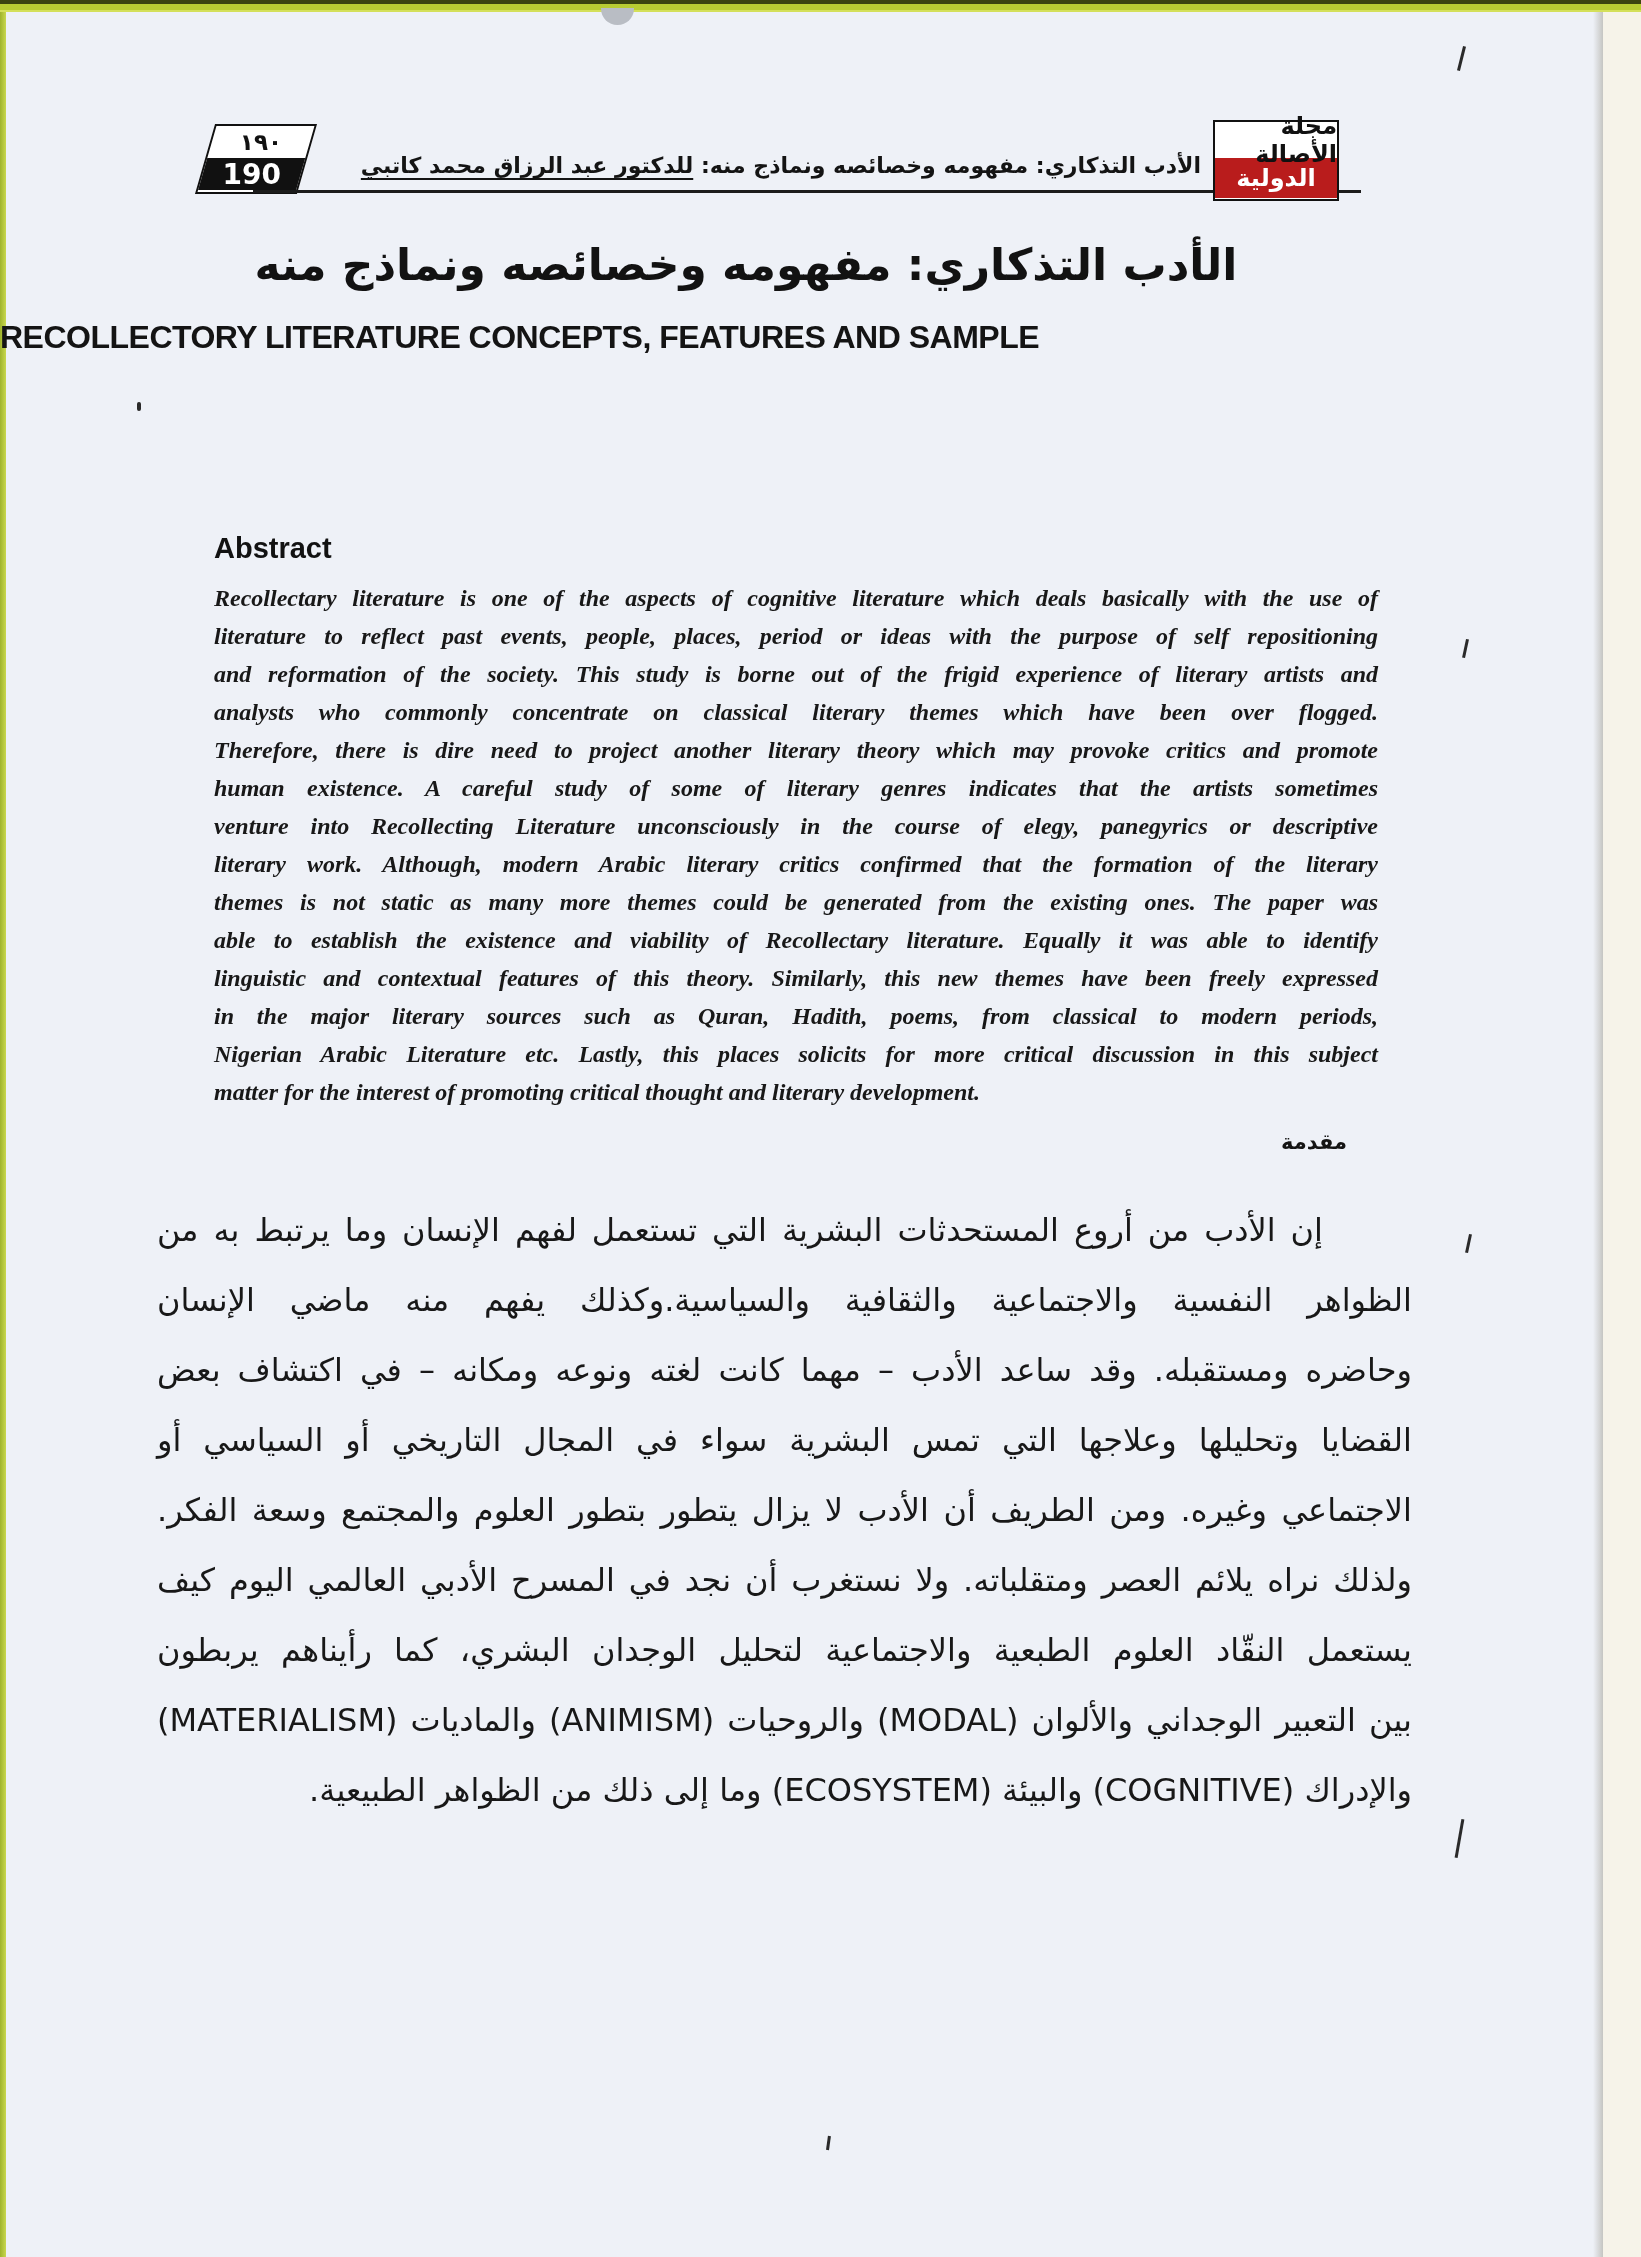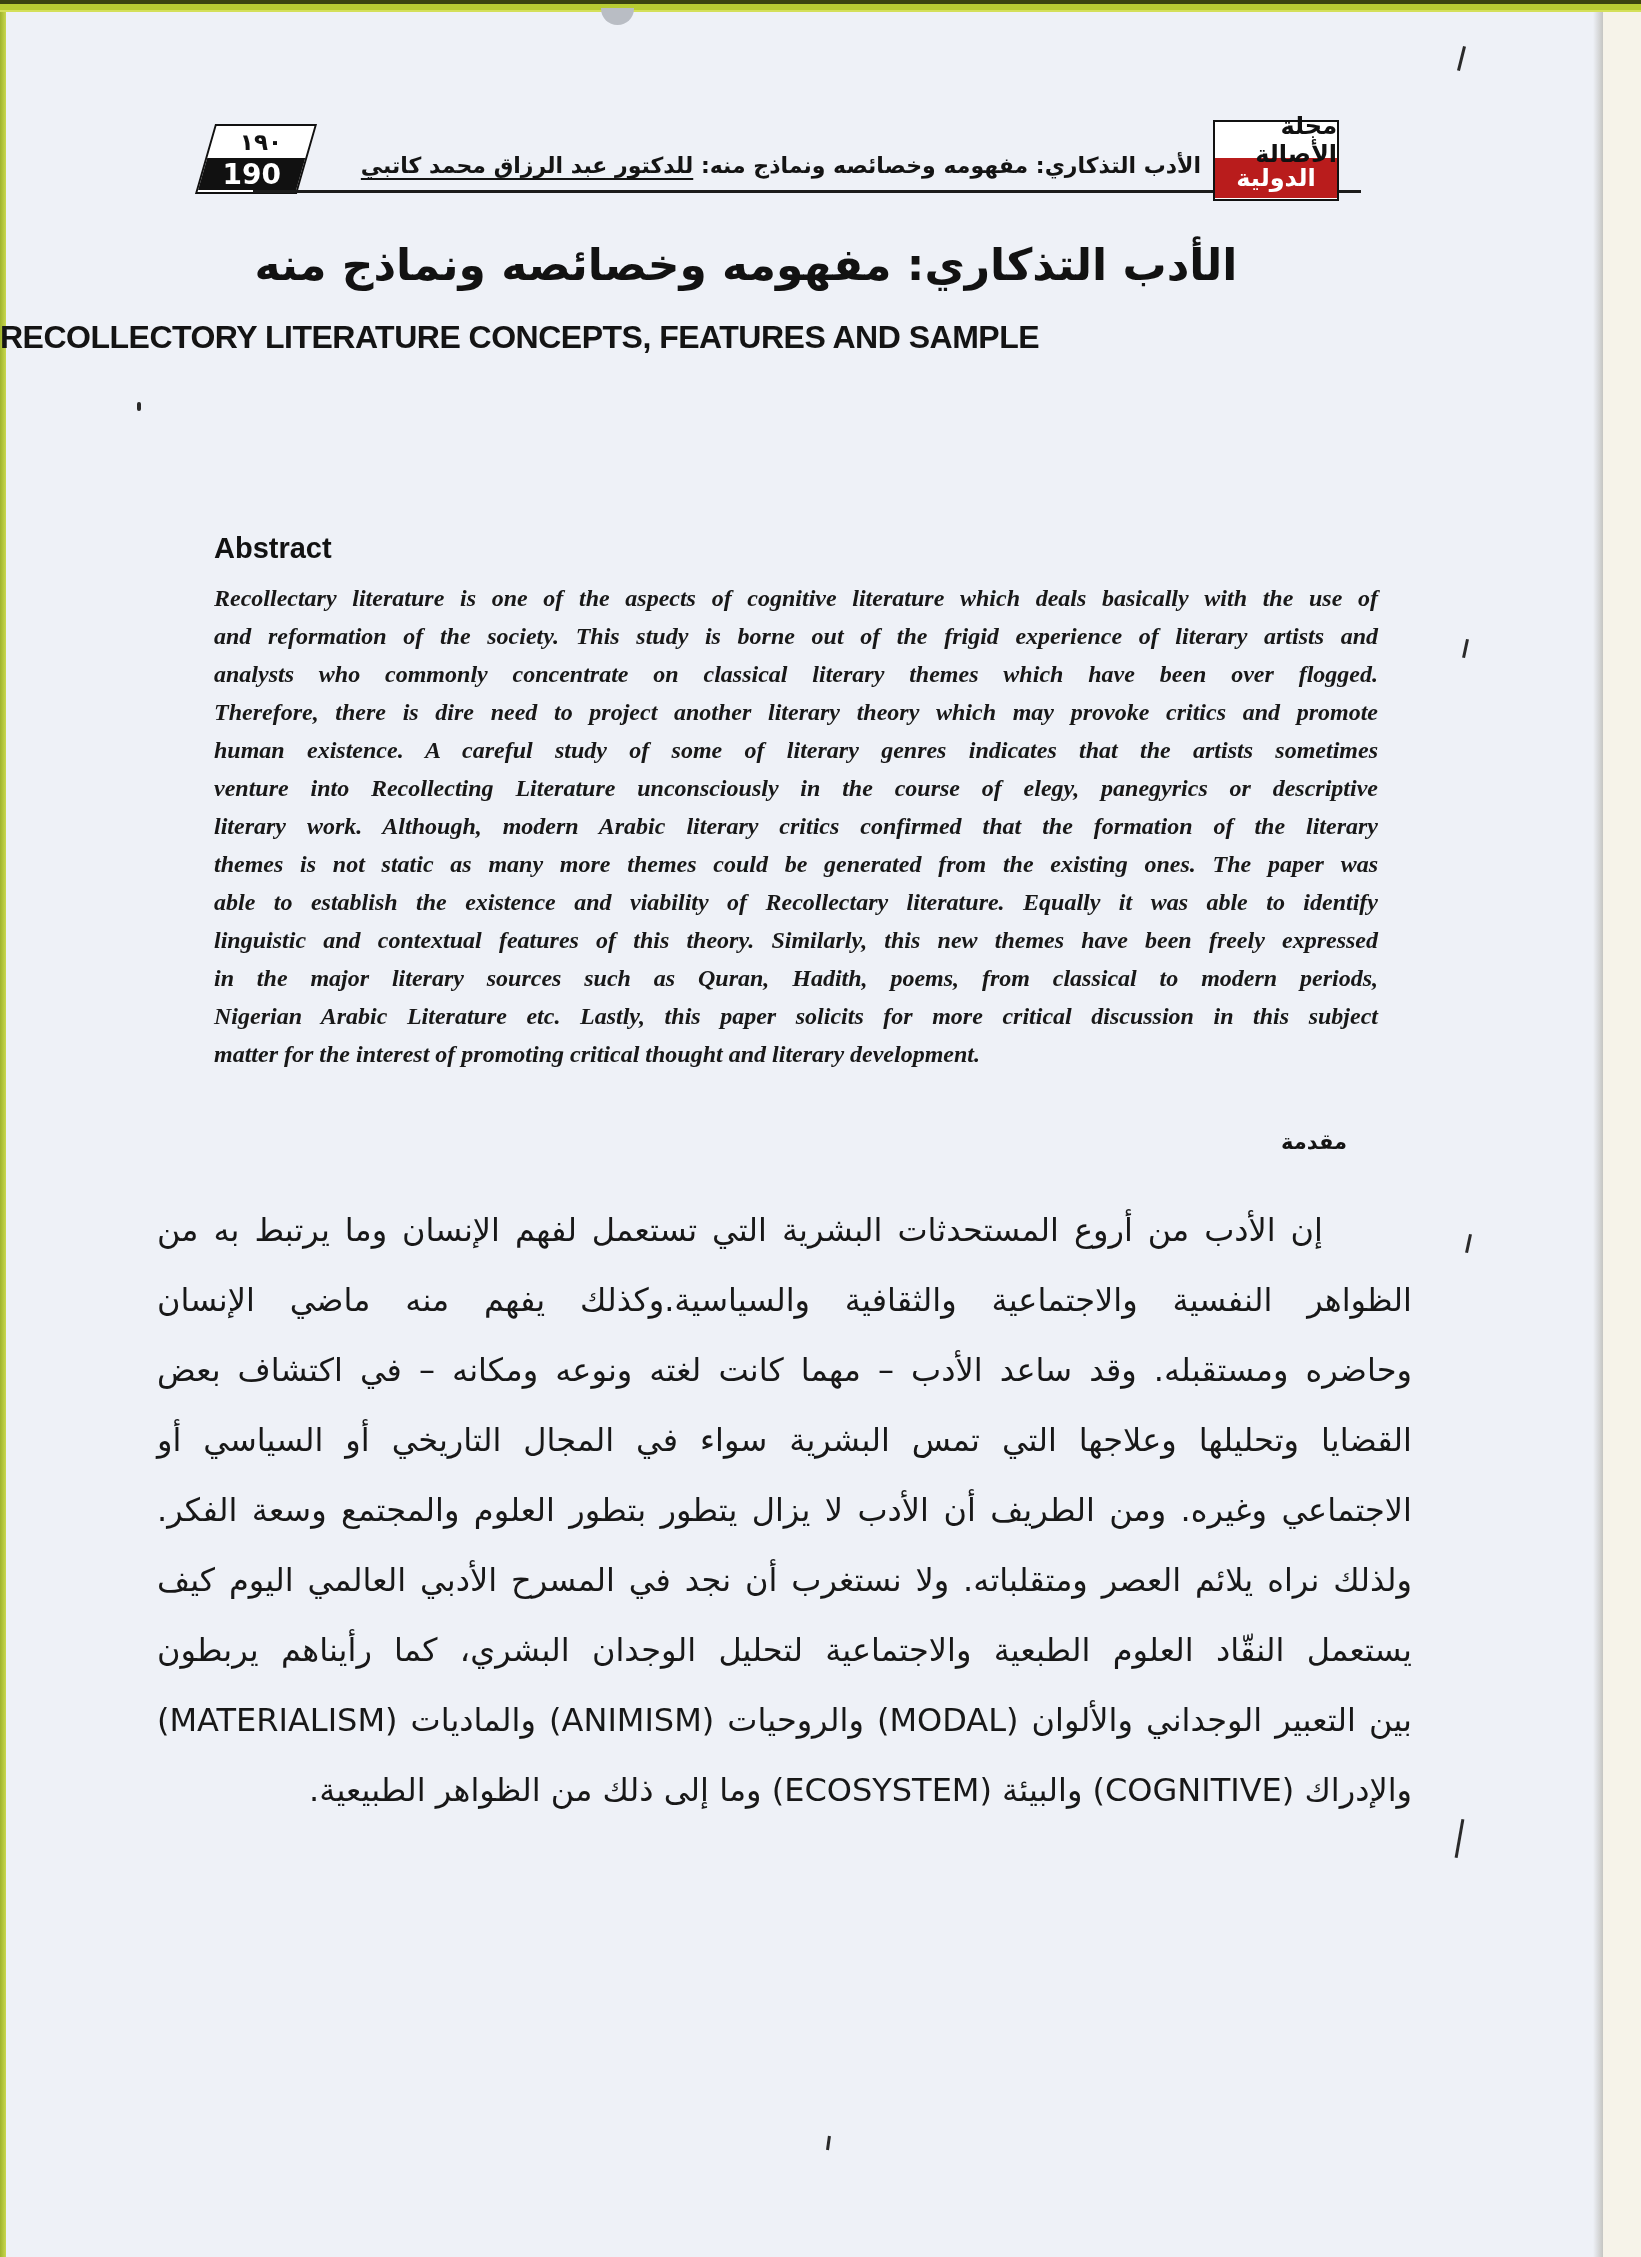--- a/index.html
+++ b/index.html
@@ -113,31 +113,32 @@
     <div class="jbottom">الدولية</div>
   </div>
 
   <div class="title-ar">الأدب التذكاري: مفهومه وخصائصه ونماذج منه</div>
   <div class="title-en">RECOLLECTORY LITERATURE CONCEPTS, FEATURES AND SAMPLE</div>
 
 
   <div class="abstract-head">Abstract</div>
   <div class="abstract-body">
     <div class="aline">Recollectary literature is one of the aspects of cognitive literature which deals basically with the use of</div>
+    <div class="aline">literature to reflect past events, people, places, period or ideas with the purpose of self repositioning</div>
     <div class="aline">and reformation of the society. This study is borne out of the frigid experience of literary artists and</div>
     <div class="aline">analysts who commonly concentrate on classical literary themes which have been over flogged.</div>
     <div class="aline">Therefore, there is dire need to project another literary theory which may provoke critics and promote</div>
     <div class="aline">human existence. A careful study of some of literary genres indicates that the artists sometimes</div>
     <div class="aline">venture into Recollecting Literature unconsciously in the course of elegy, panegyrics or descriptive</div>
     <div class="aline">literary work. Although, modern Arabic literary critics confirmed that the formation of the literary</div>
     <div class="aline">themes is not static as many more themes could be generated from the existing ones. The paper was</div>
     <div class="aline">able to establish the existence and viability of Recollectary literature. Equally it was able to identify</div>
     <div class="aline">linguistic and contextual features of this theory. Similarly, this new themes have been freely expressed</div>
     <div class="aline">in the major literary sources such as Quran, Hadith, poems, from classical to modern periods,</div>
-    <div class="aline">Nigerian Arabic Literature etc. Lastly, this paper solicits for more critical discussion in this subject</div>
+    <div class="aline">Nigerian Arabic Literature etc. Lastly, this places solicits for more critical discussion in this subject</div>
     <div class="aline last">matter for the interest of promoting critical thought and literary development.</div>
   </div>
 
   <div class="intro-head">مقدمة</div>
   <div class="intro-body">
     <div class="iline first">إن الأدب من أروع المستحدثات البشرية التي تستعمل لفهم الإنسان وما يرتبط به من</div>
     <div class="iline">الظواهر النفسية والاجتماعية والثقافية والسياسية.وكذلك يفهم منه ماضي الإنسان</div>
     <div class="iline">وحاضره ومستقبله. وقد ساعد الأدب – مهما كانت لغته ونوعه ومكانه – في اكتشاف بعض</div>
     <div class="iline">القضايا وتحليلها وعلاجها التي تمس البشرية سواء في المجال التاريخي أو السياسي أو</div>
     <div class="iline">الاجتماعي وغيره. ومن الطريف أن الأدب لا يزال يتطور بتطور العلوم والمجتمع وسعة الفكر.</div>

